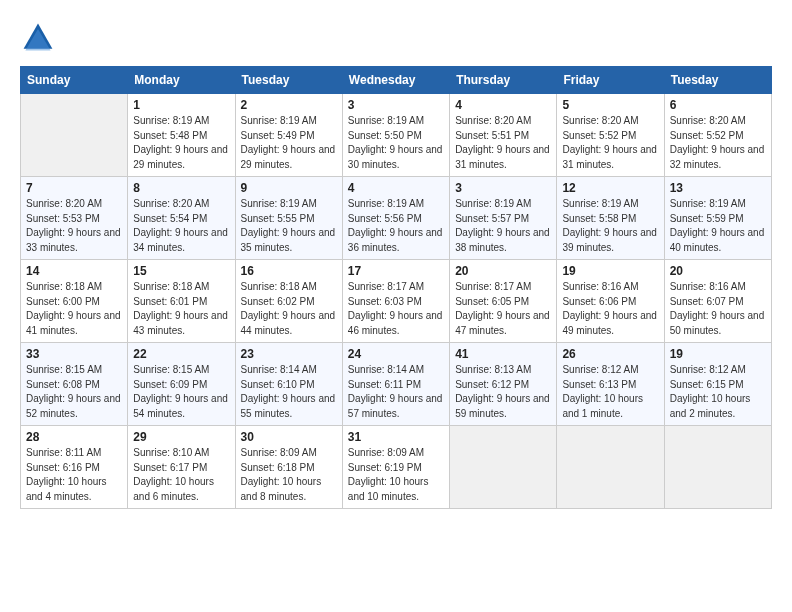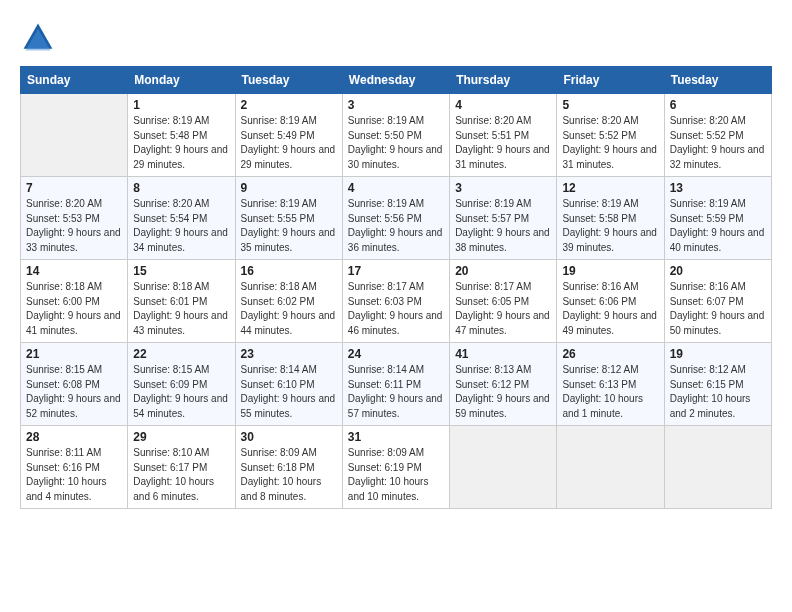--- a/index.html
+++ b/index.html
@@ -206,21 +206,21 @@
           <div class="day-num">19</div>
           <div class="day-info">Sunrise: 8:16 AM<br>Sunset: 6:06 PM<br>Daylight: 9 hours and 49 minutes.</div>
         </td>
         <td>
           <div class="day-num">20</div>
           <div class="day-info">Sunrise: 8:16 AM<br>Sunset: 6:07 PM<br>Daylight: 9 hours and 50 minutes.</div>
         </td>
       </tr>
       <tr>
         <td>
-          <div class="day-num">21</div>
+          <div class="day-num">33</div>
           <div class="day-info">Sunrise: 8:15 AM<br>Sunset: 6:08 PM<br>Daylight: 9 hours and 52 minutes.</div>
         </td>
         <td>
           <div class="day-num">22</div>
           <div class="day-info">Sunrise: 8:15 AM<br>Sunset: 6:09 PM<br>Daylight: 9 hours and 54 minutes.</div>
         </td>
         <td>
           <div class="day-num">23</div>
           <div class="day-info">Sunrise: 8:14 AM<br>Sunset: 6:10 PM<br>Daylight: 9 hours and 55 minutes.</div>
         </td>

